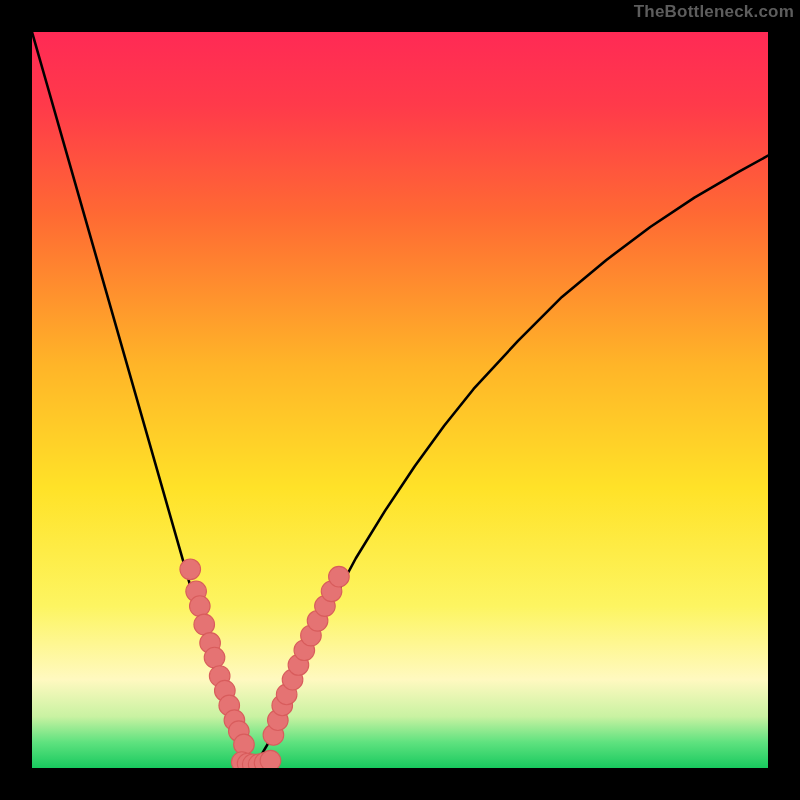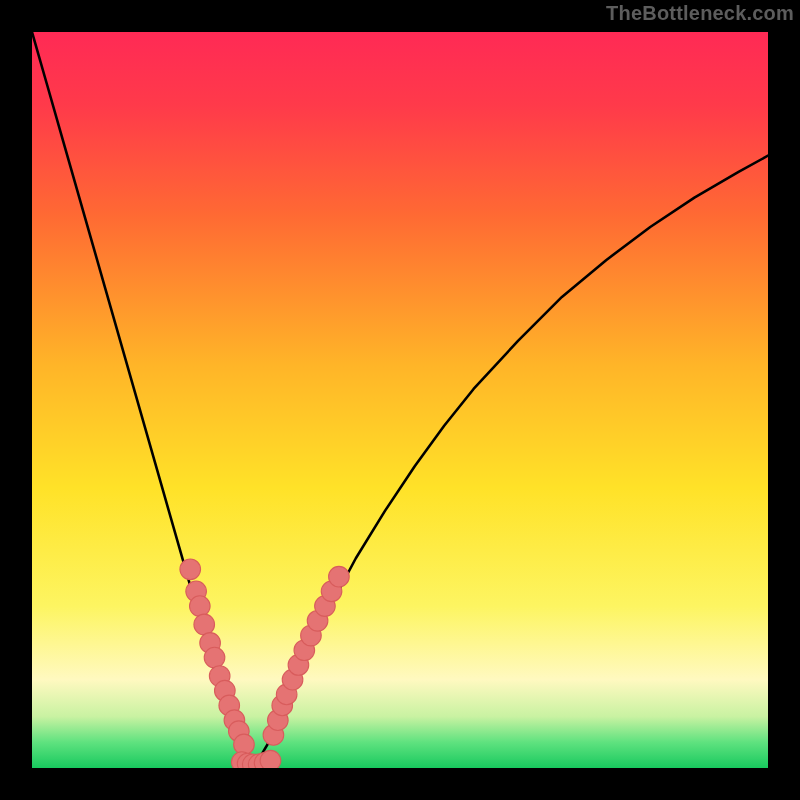--- a/index.html
+++ b/index.html
@@ -24,21 +24,21 @@
     top: 32px;
     width: 736px;
     height: 736px;
     overflow: hidden;
   }
   .watermark {
     position: absolute;
     right: 6px;
     top: 2px;
     font-family: Arial, Helvetica, sans-serif;
-    font-size: 20px;
+    font-size: 17px;
     font-weight: 600;
     color: #5d5d5d;
     letter-spacing: 0.2px;
     user-select: none;
   }
   svg { display: block; }
 </style>
 </head>
 <body>
 

